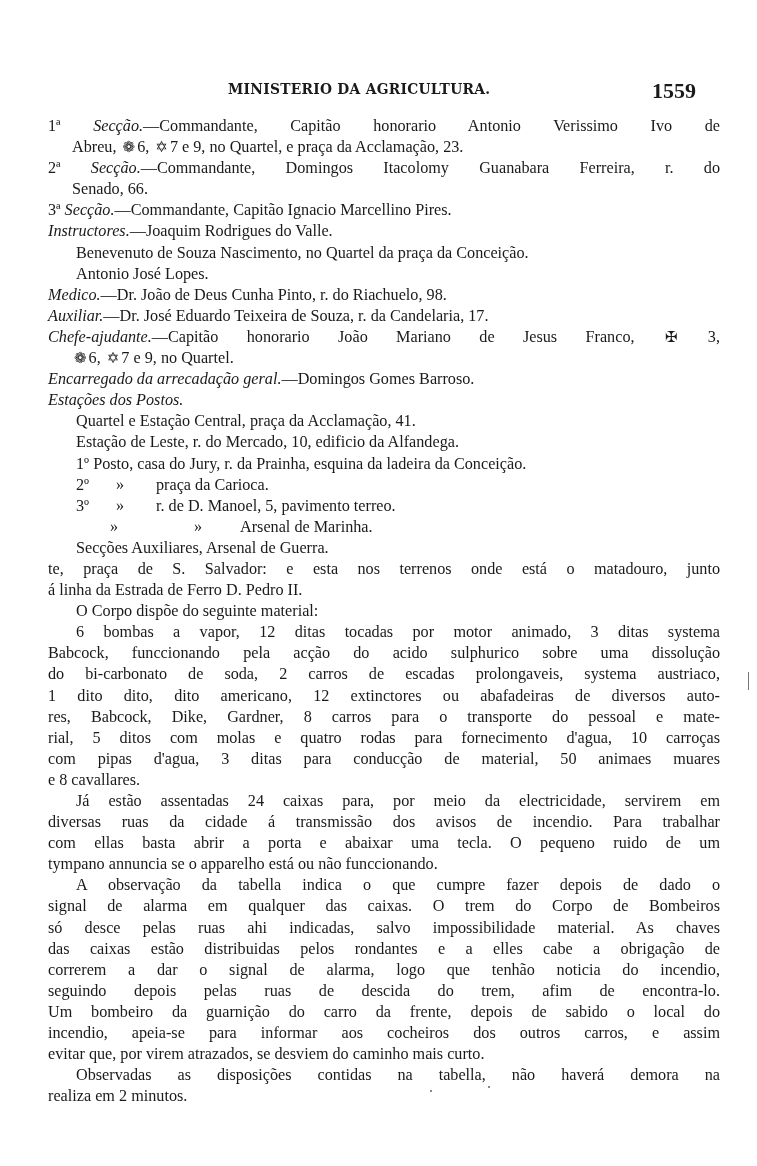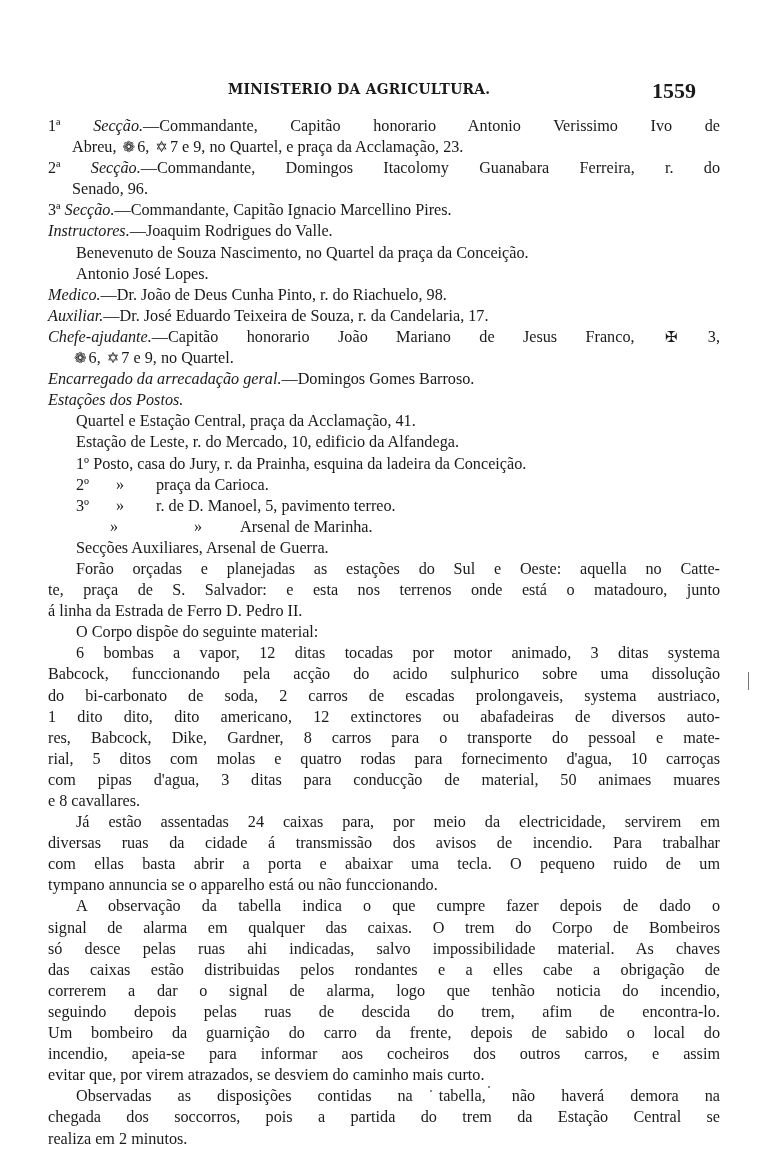--- a/index.html
+++ b/index.html
@@ -39,21 +39,21 @@
     <div class="line ind1">
       <span>Abreu,</span>
       <span class="sym">❁</span><span>6,</span>
       <span class="sym">✡</span><span>7 e 9, no Quartel, e praça da Acclamação, 23.</span>
     </div>
 
     <div class="line just">
       <span>2ª</span>
       <i>Secção.</i><span>—Commandante, Domingos Itacolomy Guanabara Ferreira, r. do</span>
     </div>
-    <div class="line ind1">Senado, 96.</div>
+    <div class="line ind1">Senado, 66.</div>
 
     <div class="line">
       <span>3ª</span>
       <i>Secção.</i><span>—Commandante, Capitão Ignacio Marcellino Pires.</span>
     </div>
 
     <div class="line">
       <i>Instructores.</i><span>—Joaquim Rodrigues do Valle.</span>
     </div>
     <div class="line ind-p">Benevenuto de Souza Nascimento, no Quartel da praça da Conceição.</div>
@@ -90,21 +90,20 @@
       <span style="display:inline-block;width:40px">2º</span><span style="display:inline-block;width:40px">»</span><span>praça da Carioca.</span>
     </div>
     <div class="line ind-p">
       <span style="display:inline-block;width:40px">3º</span><span style="display:inline-block;width:40px">»</span><span>r. de D. Manoel, 5, pavimento terreo.</span>
     </div>
     <div class="line" style="padding-left:62px">
       <span style="display:inline-block;width:84px">»</span><span style="display:inline-block;width:46px">»</span><span>Arsenal de Marinha.</span>
     </div>
     <div class="line ind-p">Secções Auxiliares, Arsenal de Guerra.</div>
 
-    <div class="line just ind-p">Forão orçadas e planejadas as estações do Sul e Oeste: aquella no Catte-</div>
     <div class="line just">te, praça de S. Salvador: e esta nos terrenos onde está o matadouro, junto</div>
     <div class="line">á linha da Estrada de Ferro D. Pedro II.</div>
 
     <div class="line ind-p">O Corpo dispõe do seguinte material:</div>
 
     <div class="line just ind-p">6 bombas a vapor, 12 ditas tocadas por motor animado, 3 ditas systema</div>
     <div class="line just">Babcock, funccionando pela acção do acido sulphurico sobre uma dissolução</div>
     <div class="line just">do bi-carbonato de soda, 2 carros de escadas prolongaveis, systema austriaco,</div>
     <div class="line just">1 dito dito, dito americano, 12 extinctores ou abafadeiras de diversos auto-</div>
     <div class="line just">res, Babcock, Dike, Gardner, 8 carros para o transporte do pessoal e mate-</div>
@@ -121,20 +120,19 @@
     <div class="line just">signal de alarma em qualquer das caixas. O trem do Corpo de Bombeiros</div>
     <div class="line just">só desce pelas ruas ahi indicadas, salvo impossibilidade material. As chaves</div>
     <div class="line just">das caixas estão distribuidas pelos rondantes e a elles cabe a obrigação de</div>
     <div class="line just">correrem a dar o signal de alarma, logo que tenhão noticia do incendio,</div>
     <div class="line just">seguindo depois pelas ruas de descida do trem, afim de encontra-lo.</div>
     <div class="line just">Um bombeiro da guarnição do carro da frente, depois de sabido o local do</div>
     <div class="line just">incendio, apeia-se para informar aos cocheiros dos outros carros, e assim</div>
     <div class="line">evitar que, por virem atrazados, se desviem do caminho mais curto.</div>
 
     <div class="line just ind-p">Observadas as disposições contidas na tabella, não haverá demora na</div>
-    <div class="line just">chegada dos soccorros, pois a partida do trem da Estação Central se</div>
     <div class="line">realiza em 2 minutos.</div>
   </div>
 
   <div class="mark"></div>
   <div class="dot" style="left:430px;top:1078px"></div>
   <div class="dot" style="left:488px;top:1074px"></div>
 </div>
 
 </body></html>

